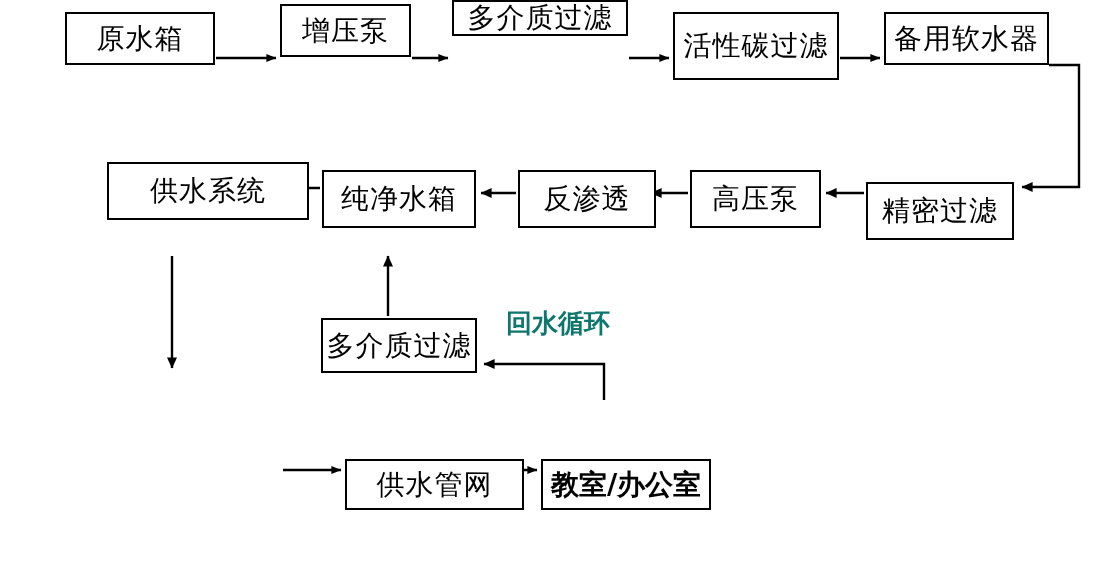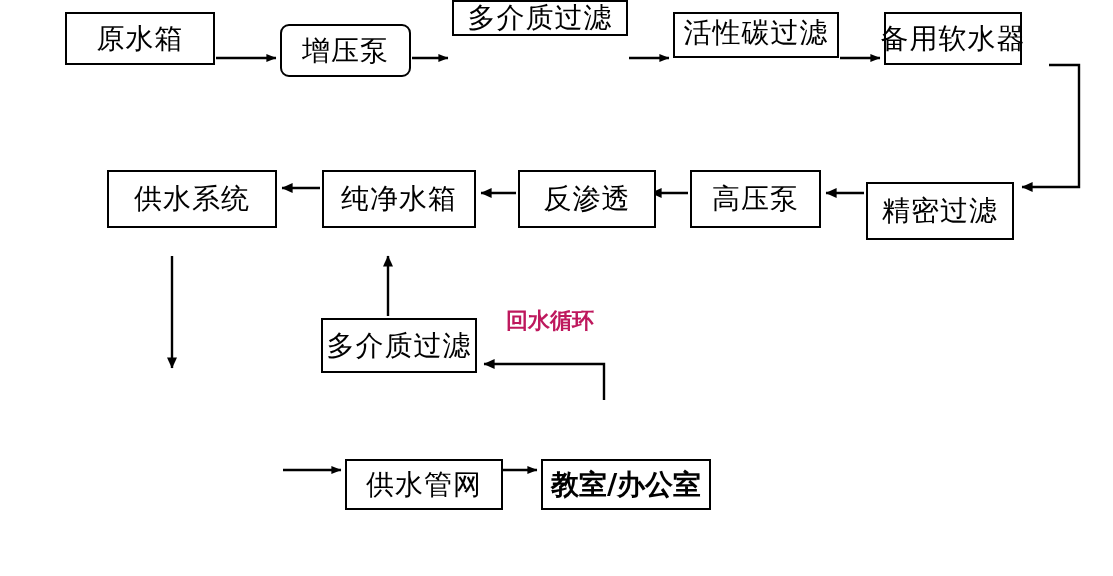--- a/index.html
+++ b/index.html
@@ -29,24 +29,24 @@
     line-height: 1;
     letter-spacing: 1px;
     white-space: nowrap;
   }
   .node.bold {
     font-weight: bold;
     letter-spacing: 0px;
   }
   .free-label {
     position: absolute;
-    color: #be185d;
+    color: #0f766e;
     font-family: "DejaVu Sans", "Liberation Sans", sans-serif;
     font-weight: bold;
-    font-size: 22px;
+    font-size: 26px;
     line-height: 1;
     white-space: nowrap;
   }
   .edge-svg {
     position: absolute;
     left: 0;
     top: 0;
     width: 1113px;
     height: 576px;
     pointer-events: none;
@@ -94,62 +94,62 @@
     <polyline points="604,400 604,364 484,364" marker-end="url(#arrL)"></polyline>
 
     <line x1="283" y1="470" x2="341" y2="470" marker-end="url(#arrR)"></line>
     <line x1="497" y1="470" x2="537" y2="470" marker-end="url(#arrR)"></line>
   </svg>
 
   <div class="node" style="left:65px;top:12px;width:150px;height:53px;">
     <span>原水箱</span>
   </div>
 
-  <div class="node" style="left:280px;top:24px;width:131px;height:53px;border-radius:9px;">
+  <div class="node" style="left:280px;top:4px;width:131px;height:53px;">
     <span>增压泵</span>
   </div>
 
   <div class="node" style="left:452px;top:0;width:176px;height:36px;">
     <span>多介质过滤</span>
   </div>
 
-  <div class="node" style="left:673px;top:12px;width:166px;height:46px;font-family:Liberation Mono, monospace;">
+  <div class="node" style="left:673px;top:12px;width:166px;height:68px;">
     <span>活性碳过滤</span>
   </div>
 
-  <div class="node" style="left:884px;top:12px;width:138px;height:53px;">
+  <div class="node" style="left:884px;top:12px;width:165px;height:53px;">
     <span>备用软水器</span>
   </div>
 
   <div class="node" style="left:866px;top:170px;width:148px;height:58px;margin-top:12px;">
     <span>精密过滤</span>
   </div>
 
   <div class="node" style="left:690px;top:170px;width:131px;height:58px;">
     <span>高压泵</span>
   </div>
 
   <div class="node" style="left:518px;top:170px;width:138px;height:58px;">
     <span>反渗透</span>
   </div>
 
   <div class="node" style="left:322px;top:170px;width:154px;height:58px;">
     <span>纯净水箱</span>
   </div>
 
-  <div class="node" style="left:107px;top:170px;width:170px;height:58px;">
+  <div class="node" style="left:107px;top:162px;width:202px;height:58px;">
     <span>供水系统</span>
   </div>
 
   <div class="node" style="left:321px;top:318px;width:156px;height:55px;">
     <span>多介质过滤</span>
   </div>
 
 
-  <div class="node" style="left:345px;top:459px;width:158px;height:51px;">
+  <div class="node" style="left:345px;top:459px;width:179px;height:51px;">
     <span>供水管网</span>
   </div>
 
   <div class="node bold" style="left:541px;top:459px;width:170px;height:51px;">
     <span>教室/办公室</span>
   </div>
 
   <div class="free-label" style="left:506px;top:310px;">回水循环</div>
 
 </div>

